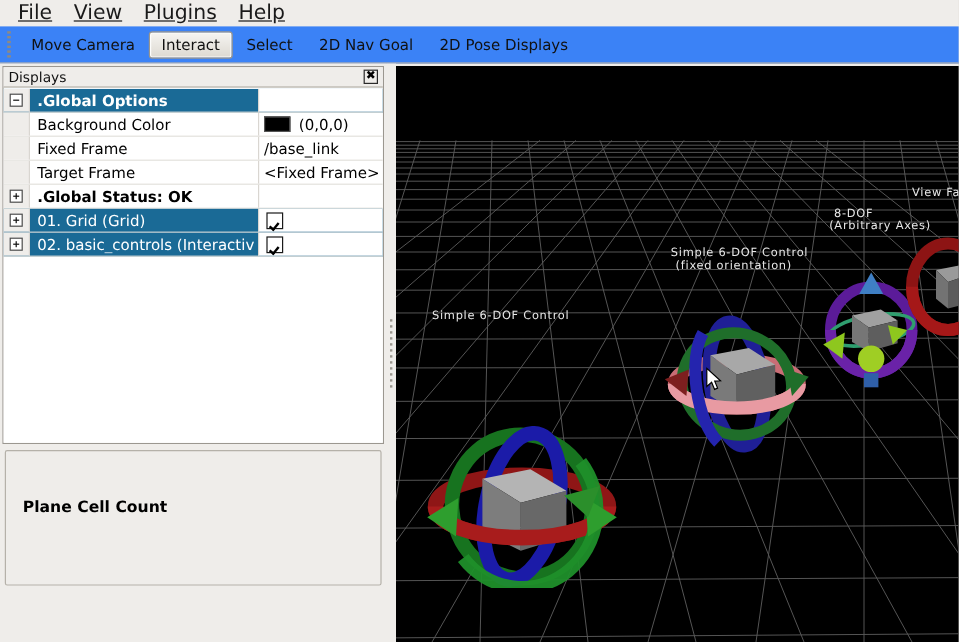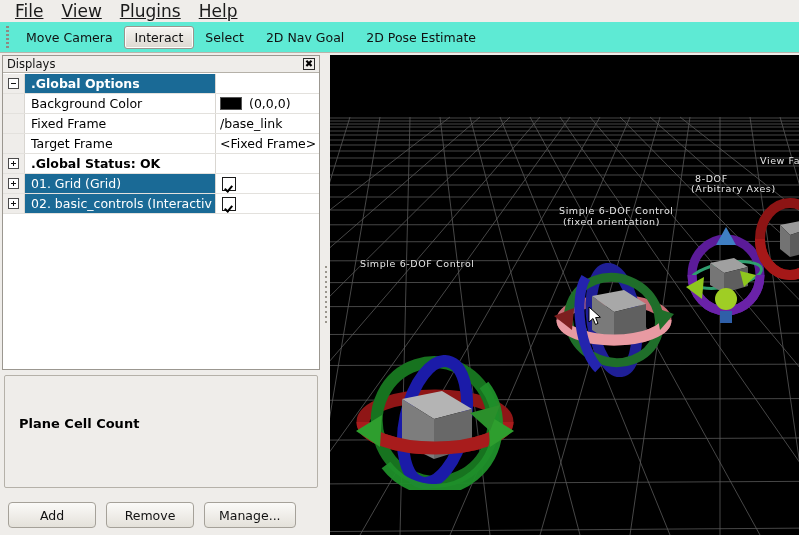--- a/index.html
+++ b/index.html
@@ -23,21 +23,21 @@
   }
   .menu-item {
     padding: 2px 9px; font-size: 17px; color: #1a1a1a; cursor: default;
     font-family: "DejaVu Sans", "Liberation Sans", sans-serif;
   }
   .menu-item .acc { text-decoration: underline; }
 
   
   #toolbar {
     position: absolute; left:0; top:22px; width: 799px; height: 31px;
-    background: #5eead4;
+    background: #3b82f6;
     display: flex; align-items: center;
     border-bottom: 1px solid #b8b4ab;
   }
   #toolgrip {
     width: 10px; height: 26px; margin-left: 2px; margin-right: 3px;
     display: flex; flex-direction: column; justify-content: center; align-items: center;
     gap: 2px;
   }
   #toolgrip i { display:block; width: 3px; height: 2px; background: #8e8a82; }
   .tool-btn {
@@ -194,21 +194,21 @@
         <i></i>
         <i></i>
         <i></i>
         <i></i>
         <i></i>
     </div>
     <div class="tool-btn">Move Camera</div>
     <div class="tool-btn active">Interact</div>
     <div class="tool-btn">Select</div>
     <div class="tool-btn">2D Nav Goal</div>
-    <div class="tool-btn">2D Pose Estimate</div>
+    <div class="tool-btn">2D Pose Displays</div>
   </div>
 
   <div id="leftpane">
 
     <div id="displays-frame">
       <div id="displays-title">
         <span>Displays</span>
         <div id="close-btn">✖</div>
       </div>
 
@@ -271,25 +271,20 @@
           </div>
         </div>
 
       </div>
     </div>
 
     <div id="helpbox">
       <div id="help-title">Plane Cell Count</div>
     </div>
 
-    <div id="btnrow">
-      <div class="pbtn">Add</div>
-      <div class="pbtn">Remove</div>
-      <div class="pbtn">Manage...</div>
-    </div>
   </div>
 
   <div id="splitter">
     <div class="dots">
       <i></i>
         <i></i>
         <i></i>
         <i></i>
         <i></i>
         <i></i>

